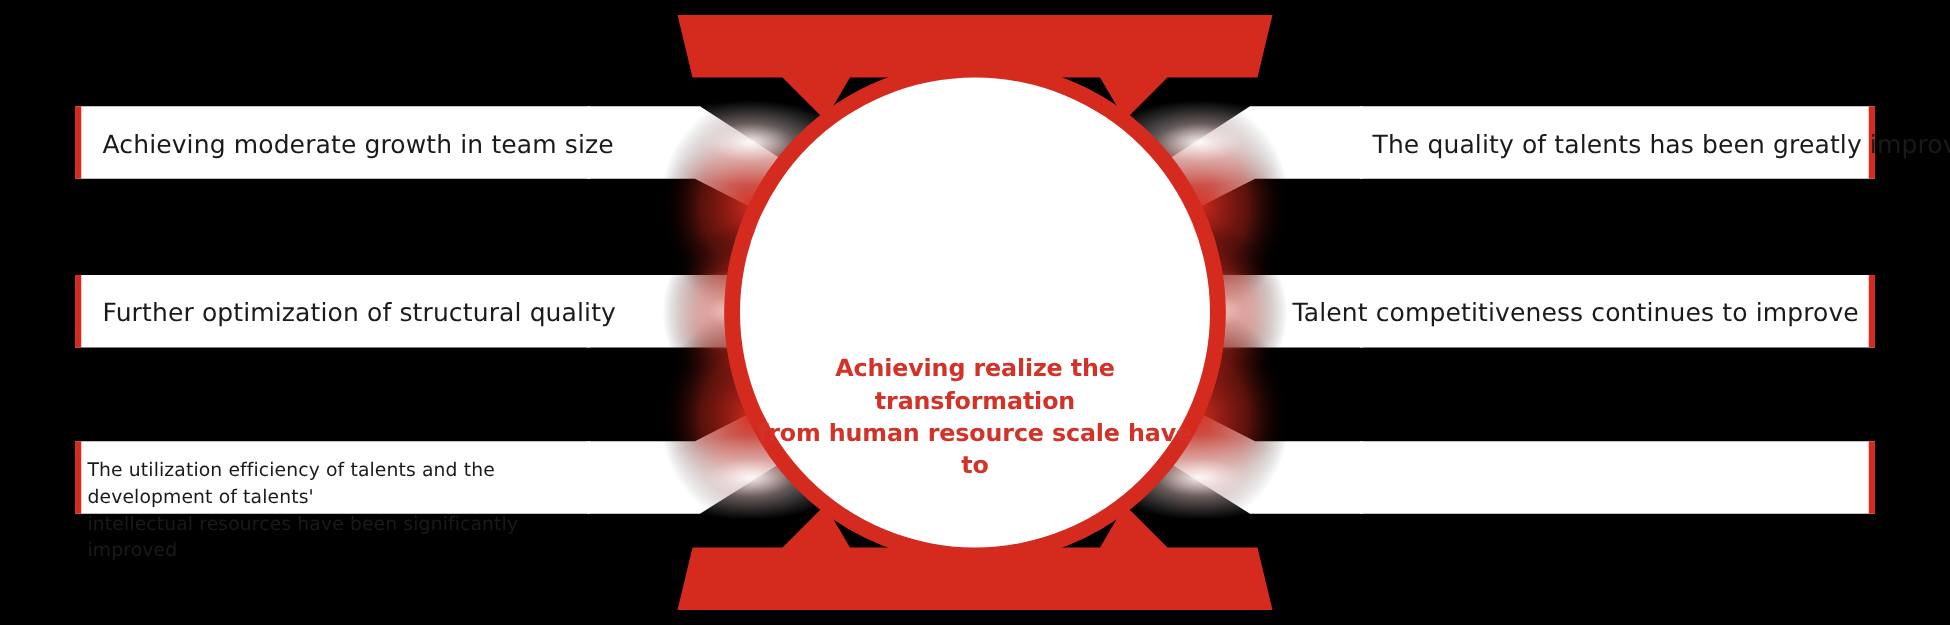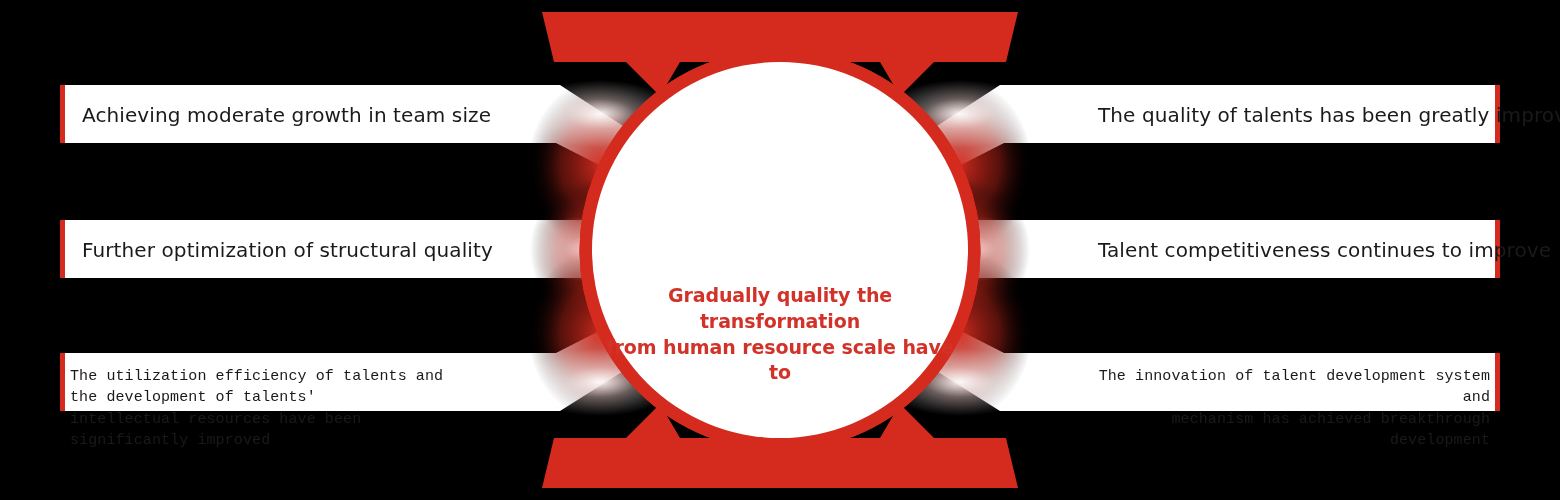--- a/index.html
+++ b/index.html
@@ -37,21 +37,20 @@
     color: #1a1a1a;
     font-size: 20px;
     line-height: 1.28;
     letter-spacing: 0.1px;
     white-space: nowrap;
   }
   .callout-label.small {
     font-size: 15px;
     line-height: 1.42;
     white-space: normal;
-    font-family: Liberation Mono, monospace;
   }
   .label-left  { text-align: left; }
   .label-right { text-align: right; }
 
   #hub-text {
     position: absolute;
     left: 600px;
     top: 283px;
     width: 360px;
     text-align: center;
@@ -162,36 +161,32 @@
       <rect x="60" y="353" width="5" height="58" fill="#D52B1E"></rect>
       <rect x="1495" y="85" width="5" height="58" fill="#D52B1E"></rect>
       <rect x="1495" y="220" width="5" height="58" fill="#D52B1E"></rect>
       <rect x="1495" y="353" width="5" height="58" fill="#D52B1E"></rect>
     </g>
   </svg>
 
   <div class="text-layer">
 
     <div id="hub-text">
-      <div>Gradually quality the transformation</div>
+      <div>Achieving realize the transformation</div>
       <div>from human resource scale have to</div>
     </div>
 
     <div class="callout-label label-left" style="left:82px; top:103px; width:380px;">Achieving moderate growth in team size</div>
 
     <div class="callout-label label-left" style="left:82px; top:238px; width:380px;">Further optimization of structural quality</div>
 
     <div class="callout-label small label-left" style="left:70px; top:366px; width:400px;">
       <div>The utilization efficiency of talents and the development of talents'</div>
       <div>intellectual resources have been significantly improved</div>
     </div>
 
     <div class="callout-label label-right" style="left:1098px; top:103px; width:380px;">The quality of talents has been greatly improved</div>
 
-    <div class="callout-label label-right" style="left:1098px; top:238px; width:380px;">Talent competitiveness continues to improve</div>
+    <div class="callout-label label-right" style="left:1034px; top:238px; width:380px;">Talent competitiveness continues to improve</div>
 
-    <div class="callout-label small label-right" style="left:1090px; top:366px; width:400px;">
-      <div>The innovation of talent development system and</div>
-      <div>mechanism has achieved breakthrough development</div>
-    </div>
 
   </div>
 </div>
 
 </body></html>

